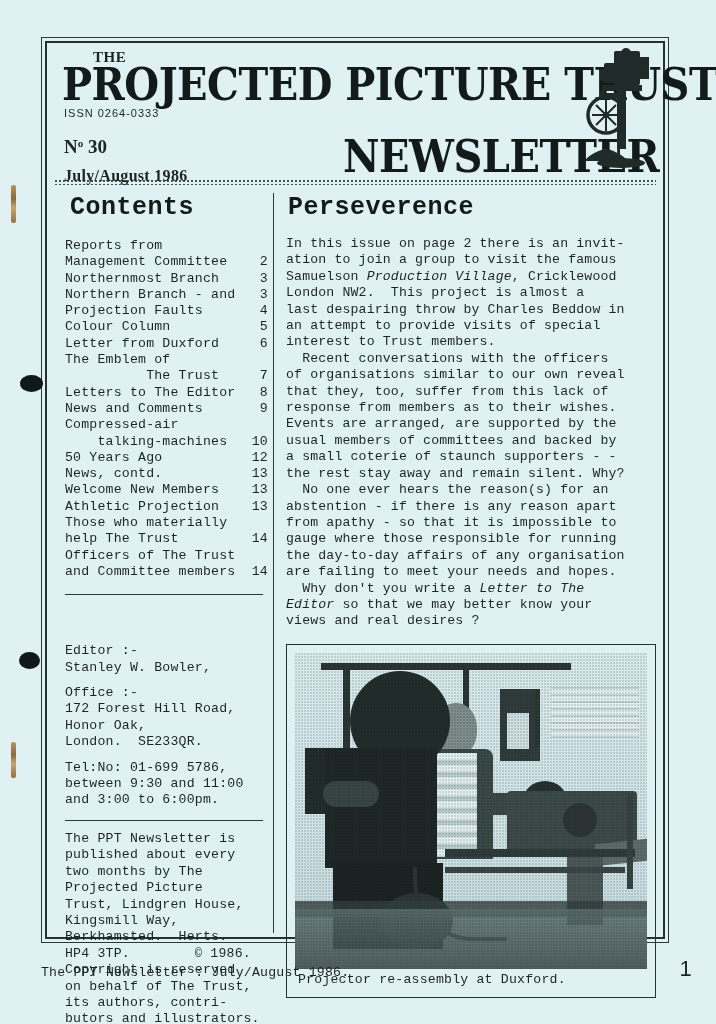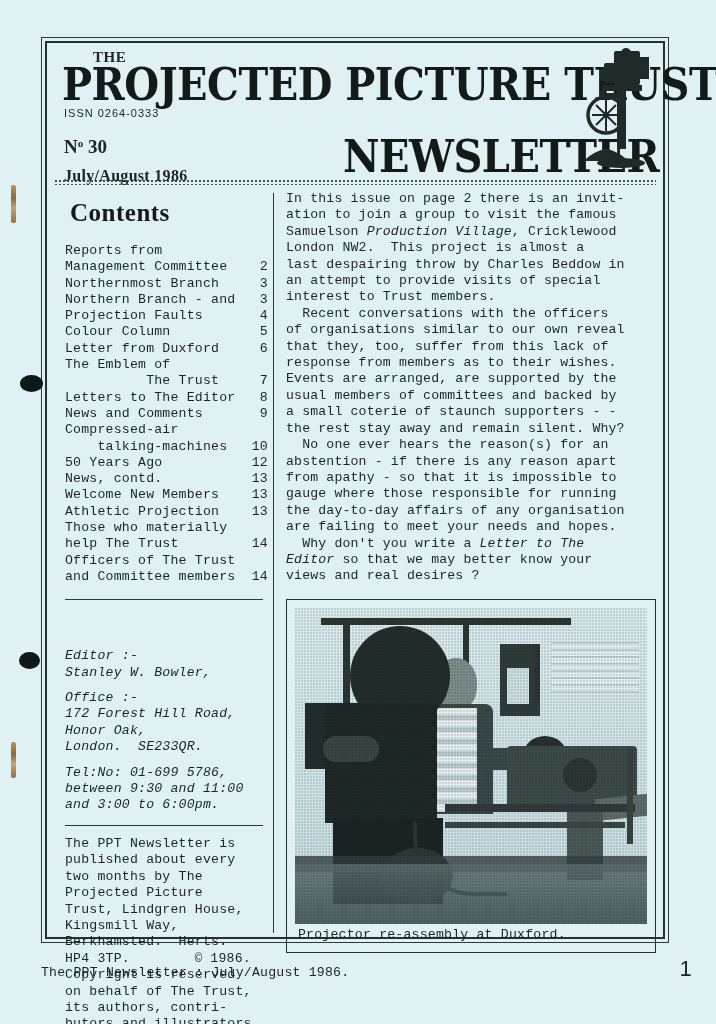--- a/index.html
+++ b/index.html
@@ -156,25 +156,25 @@
   .col-right {
     flex: 1 1 auto;
     padding: 0 4px 0 12px;
     box-sizing: border-box;
     display: flex;
     flex-direction: column;
     min-width: 0;
   }
 
   .section-head {
-    font-family: Liberation Serif, serif;
+    font-family: Liberation Mono, monospace;
     font-weight: bold;
     font-size: 25px;
     letter-spacing: .5px;
-    margin: 8px 0 16px 5px;
+    margin: 2px 0 16px 5px;
     color: #121b1a;
   }
   .section-head.right-head { margin-left: 2px; margin-bottom: 14px; }
 
   
   .toc {
     font-size: 13.2px;
     line-height: 16.3px;
     letter-spacing: .2px;
     white-space: pre;
@@ -182,21 +182,20 @@
   .toc-row { display: block; }
 
   
   .lrule {
     border-top: 1.5px solid #2b3a38;
     margin: 0 2px 10px 0;
   }
   .info-block {
     font-size: 13.2px;
     line-height: 16.4px;
-    font-style: italic;
     white-space: pre;
     letter-spacing: .2px;
     margin-top: 48px;
   }
   .info-block .gap { display: block; height: 9px; }
   .publisher-block {
     font-size: 13.2px;
     line-height: 16.4px;
     white-space: pre;
     letter-spacing: .2px;
@@ -392,20 +391,21 @@
 HP4 3TP.        </span><span class="copy-sym">©</span><span> 1986.
 Copyright is reserved
 on behalf of The Trust,
 its authors, contri-
 butors and illustrators.</span></div>
       </div>
 
       <div class="col-divider"></div>
 
       <div class="col-right">
+        <div class="section-head right-head">Perseverence</div>
 
         <div class="article"><span>In this issue on page 2 there is an invit-
 ation to join a group to visit the famous
 Samuelson </span><span class="ital">Production Village</span><span>, Cricklewood
 London NW2.  This project is almost a
 last despairing throw by Charles Beddow in
 an attempt to provide visits of special
 interest to Trust members.</span>
 <span>  Recent conversations with the officers
 of organisations similar to our own reveal

